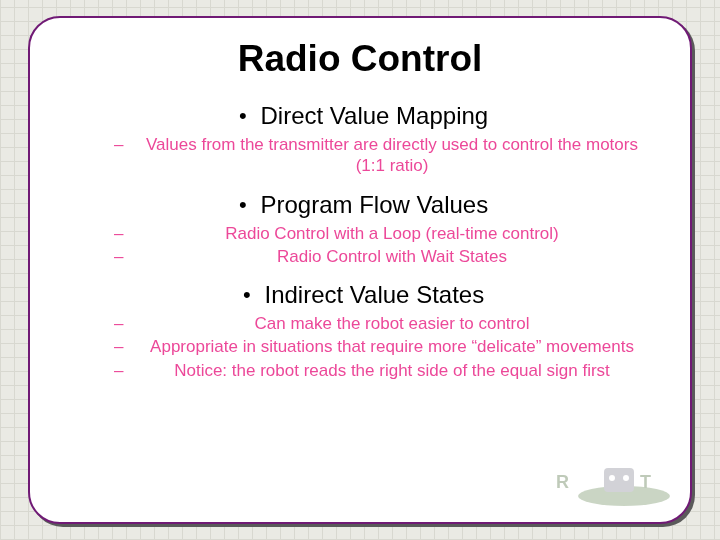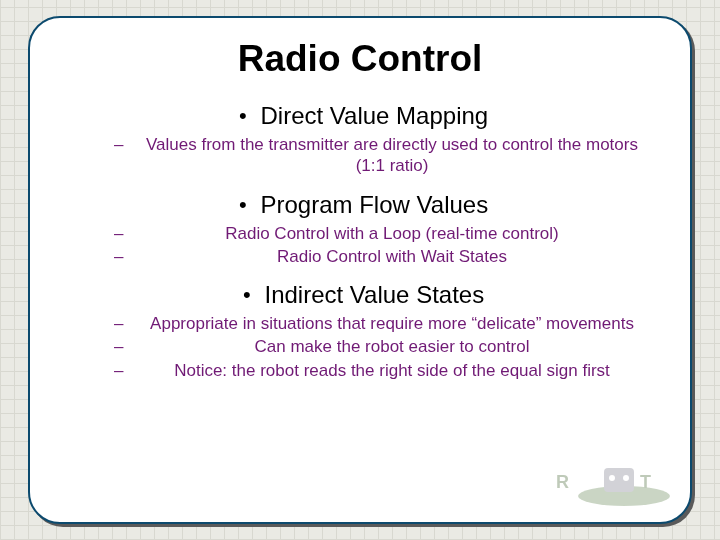--- a/index.html
+++ b/index.html
@@ -15,21 +15,21 @@
     overflow: hidden;
   }
   .card {
     position: absolute;
     left: 28px;
     top: 16px;
     width: 664px;
     height: 508px;
     background: #ffffff;
     border-radius: 32px;
-    border: 2px solid #0c4a6e;
+    border: 2px solid #701a75;
     box-shadow: 3px 3px 0 #5a5a5a;
     padding: 20px 40px 24px 40px;
   }
   .title {
     text-align: center;
     font-size: 37px;
     font-weight: bold;
     color: #000;
     margin-bottom: 22px;
   }
@@ -45,21 +45,21 @@
     width: 22px;
     font-size: 22px;
     vertical-align: 1px;
   }
   ul.sub {
     list-style: none;
     margin: 4px 0 14px 44px;
   }
   ul.sub li {
     font-size: 17px;
-    color: #701a75;
+    color: #ec4899;
     line-height: 1.25;
     position: relative;
     padding-left: 20px;
     margin-bottom: 2px;
   }
   ul.sub li::before {
     content: "–";
     position: absolute;
     left: 0;
     top: 0;
@@ -89,22 +89,22 @@
     <li>
       <span>Program Flow Values</span>
       <ul class="sub">
         <li>Radio Control with a Loop (real-time control)</li>
         <li>Radio Control with Wait States</li>
       </ul>
     </li>
     <li>
       <span>Indirect Value States</span>
       <ul class="sub">
+        <li>Can make the robot easier to control</li>
         <li>Appropriate in situations that require more “delicate” movements</li>
-        <li>Can make the robot easier to control</li>
         <li>Notice: the robot reads the right side of the equal sign first</li>
       </ul>
     </li>
   </ul>
 
   <svg class="logo" viewBox="0 0 130 60">
     <ellipse cx="78" cy="48" rx="46" ry="10" fill="#6a8a5a"></ellipse>
     <rect x="58" y="20" width="30" height="24" rx="4" fill="#808090"></rect>
     <circle cx="66" cy="30" r="3" fill="#fff"></circle>
     <circle cx="80" cy="30" r="3" fill="#fff"></circle>

